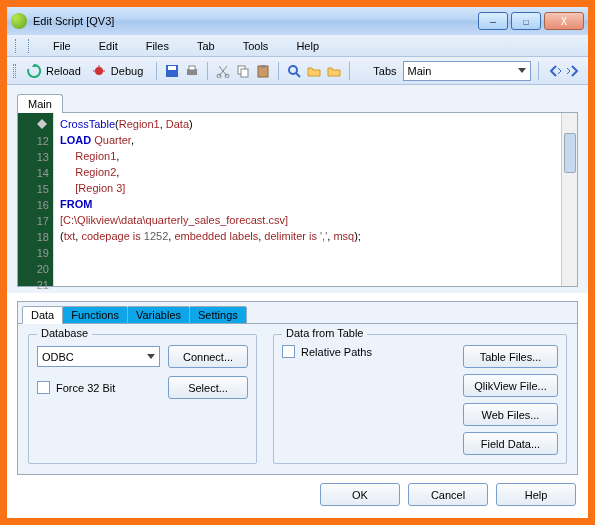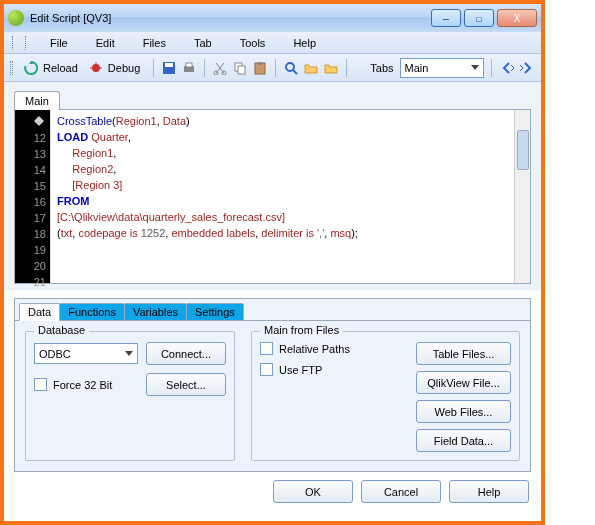--- a/index.html
+++ b/index.html
@@ -1,37 +1,37 @@
 <!DOCTYPE html>
 <html><head>
 <meta charset="utf-8">
 <style>
   * { box-sizing: border-box; font-family: "Segoe UI", Tahoma, sans-serif; font-size: 11px; }
   body { margin: 0; padding: 0; background: #fff; }
-  .window { width: 545px; height: 525px; border: 4px solid #f97316; background: #fff; position: relative; }
+  .window { width: 595px; height: 525px; border: 7px solid #f97316; background: #fff; position: relative; }
   .titlebar { height: 28px; background: linear-gradient(#d7e7fa, #b8d4f5 45%, #a8c8f0 50%, #c5daf5); display: flex; align-items: center; padding: 0 4px; }
   .titlebar .icon-ball { width: 16px; height: 16px; border-radius: 50%; background: radial-gradient(circle at 30% 30%, #b8e84c, #5fa223); margin-right: 6px; }
   .titlebar .title { flex: 1; color: #000; }
   .tbtn { width: 30px; height: 18px; margin-left: 3px; border: 1px solid #3a6cb5; border-radius: 3px; background: linear-gradient(#dbeeff, #aed3f7); display:flex; align-items:center; justify-content:center; font-family: monospace; font-size:10px; color:#334; }
   .tbtn.close { width:40px; background: linear-gradient(#f6c6b5, #e88b74); border-color:#a64; color:#fff; }
   .menubar { height: 22px; background: linear-gradient(#e9f1fb, #d6e5f7); display:flex; align-items:center; padding: 0 8px; border-bottom:1px solid #b0c4de; }
   .menubar span { margin-right: 16px; padding-left: 12px; }
   .menubar span:first-child { margin-right: 12px; }
   .grip { display:inline-block; width:3px; height:14px; border-left:1px dotted #6b8bb5; border-right:1px dotted #6b8bb5; margin-right:6px; vertical-align:middle;}
   .toolbar { height: 28px; background: linear-gradient(#ebf2fb, #d8e6f7); display:flex; align-items:center; padding: 0 6px; gap:4px; border-bottom:1px solid #b0c4de;}
   .tb-icon { width:16px; height:16px; display:flex; align-items:center; justify-content:center; }
   .tb-txt { margin-right:6px; }
   .tb-sep { width:1px; height:18px; background:#a0b8d8; margin:0 3px;}
   .tabs-label { margin-left:16px; margin-right:2px; }
   .tabs-dd { flex:1; max-width:140px; height:20px; border:1px solid #7a9ecb; background:#fff; padding: 1px 4px; display:flex; align-items:center; justify-content:space-between;}
   .down { width:0; height:0; border-left:4px solid transparent; border-right:4px solid transparent; border-top:5px solid #444; }
   .workarea { padding: 8px 10px 6px 10px; background:#edf3fb; }
   .code-tab { display:inline-block; background:#fff; border:1px solid #9ab; border-bottom:none; padding:3px 10px; border-radius:3px 3px 0 0; position:relative; top:1px;}
   .code-box { border:1px solid #9ab; background:#fff; height:175px; display:flex; }
-  .gutter { width:36px; background:#000000; border-right:1px solid #ddd; text-align:right; color:#999; padding:4px 4px 0 0; font-family: "Courier New", monospace; font-size:12px; line-height:16px;}
+  .gutter { width:36px; background:#14532d; border-right:1px solid #ddd; text-align:right; color:#999; padding:4px 4px 0 0; font-family: "Courier New", monospace; font-size:12px; line-height:16px;}
   .gutter .icon-g { display:block; height:16px;}
   .code { flex:1; padding:3px 6px 0 6px; font-family:"Courier New", monospace; font-size:12px; line-height:16px; white-space:pre; overflow:hidden;}
   .sb { width:16px; background:#f0f0f0; border-left:1px solid #ccc; position:relative;}
   .sb .thumb { position:absolute; top:20px; left:2px; width:12px; height:40px; background:#c8d8ee; border:1px solid #9ab; border-radius:2px;}
   .kw { color:#0000c0; font-weight:bold;}
   .fn { color:#0000c0;}
   .id { color:#9a1f1f;}
   .str { color:#5d5d5d;}
   .bottom-panel { margin:8px 10px 0 10px; border:1px solid #9ab; background:#edf3fb; padding:0 0 6px 0;}
   .bp-tabs { display:flex; padding:4px 4px 0 4px; gap:0;}
@@ -209,35 +209,29 @@
         </div>
         <div class="row">
           <label style="flex:1; display:flex; align-items:center; gap:6px;">
             <span class="chk"></span>
             <span>Force 32 Bit</span>
           </label>
           <div class="btn">Select...</div>
         </div>
       </div>
       <div class="fieldset files-group">
-        <div class="legend">Main from Files</div>
+        <div class="legend">Data from Table</div>
         <div style="display:flex; gap:12px;">
           <div style="flex:1">
             <div class="row">
                 <label style="display:flex; align-items:center; gap:6px">
                   <span class="chk"></span>
                   <span>Relative Paths</span>
                 </label>
               </div>
-            <div class="row">
-                <label style="display:flex; align-items:center; gap:6px">
-                  <span class="chk"></span>
-                  <span>Use FTP</span>
-                </label>
-              </div>
           </div>
           <div class="files-right">
             <div class="btn" style="min-width:95px">Table Files...</div>
             <div class="btn" style="min-width:95px">QlikView File...</div>
             <div class="btn" style="min-width:95px">Web Files...</div>
             <div class="btn" style="min-width:95px">Field Data...</div>
           </div>
         </div>
       </div>
     </div>

